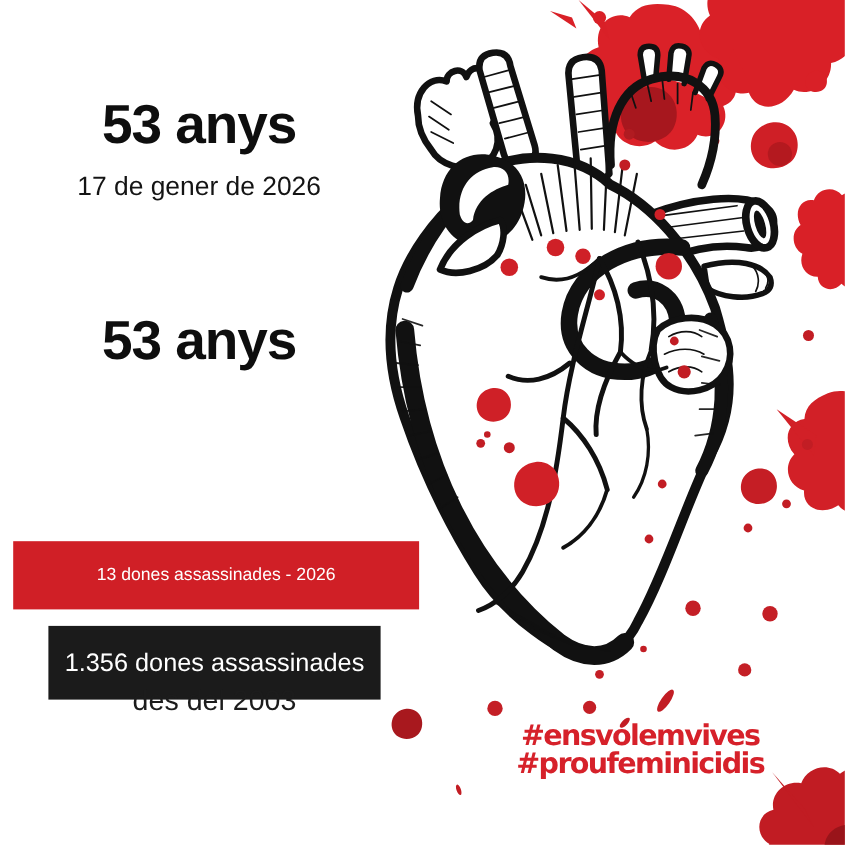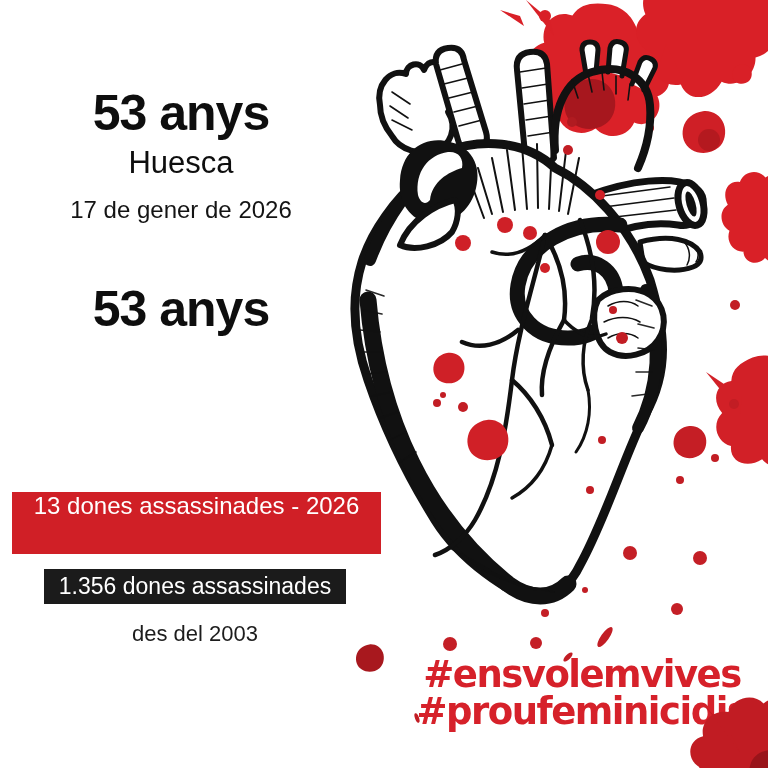--- a/index.html
+++ b/index.html
@@ -16,54 +16,53 @@
   .victim .age{font-size:50px;font-weight:700;letter-spacing:-1px;line-height:1;}
   .victim .place{font-size:31px;font-weight:400;margin-top:9px;line-height:1;}
   .victim .date{font-size:24px;font-weight:400;margin-top:20px;line-height:1;color:#141414;}
   #victim-0{top:88px;}
   #victim-1{top:284px;}
 
   
   .banner-red{
     position:absolute;left:12px;top:492px;width:369px;height:62px;
     background:var(--banner-red,#d01f26);color:#ffffff;
-    display:flex;justify-content:center;
-    font-size:24px;font-weight:400;
+    display:flex;align-items:center;justify-content:center;
+    font-size:16px;font-weight:400;
   }
   .banner-black{
-    position:absolute;left:44px;top:569px;width:302px;height:35px;
+    position:absolute;left:44px;top:569px;width:302px;height:67px;
     background:var(--banner-black,#1b1b1b);color:#ffffff;
     display:flex;align-items:center;justify-content:center;
     font-size:23px;font-weight:400;
   }
   .since{
     position:absolute;left:44px;top:621px;width:302px;text-align:center;
-    font-size:22px;color:#1c1c1c;
+    font-size:26px;color:#1c1c1c;
   }
 
   
   .hashtags{
     position:absolute;left:404px;top:656px;width:356px;
     text-align:center;color:var(--hashtag-red,#d6212a);
     font-family:"DejaVu Sans","Liberation Sans",sans-serif;
-    font-weight:700;font-size:37px;line-height:1.0;letter-spacing:-1.5px;
+    font-weight:700;font-size:26px;line-height:1.0;letter-spacing:-1.5px;
   }
   .hashtags .line{white-space:nowrap;}
 
   
   .art{position:absolute;left:340px;top:0;width:428px;height:768px;}
 </style>
 </head>
 <body>
 
 <div class="canvas">
 
   <div class="victim" id="victim-0">
     <div class="age">53 anys</div>
-    <div class="place">Huesca</div>
     <div class="date">17 de gener de 2026</div>
   </div>
 
   <div class="victim" id="victim-1">
     <div class="age">53 anys</div>
   </div>
 
   <div class="banner-red">
     <span>13 dones assassinades - 2026</span>
   </div>

